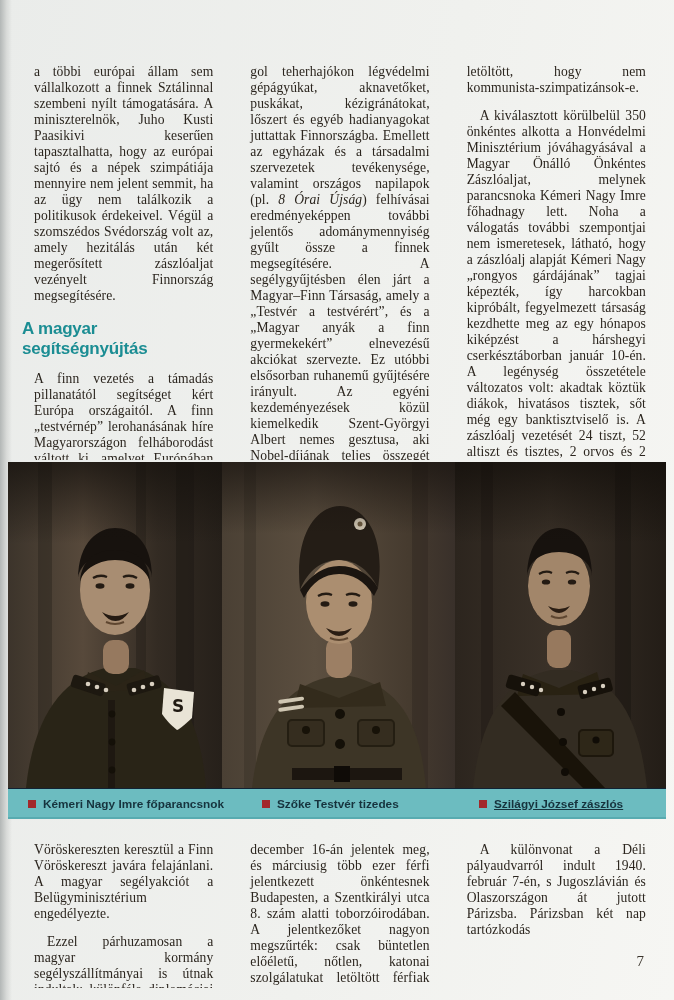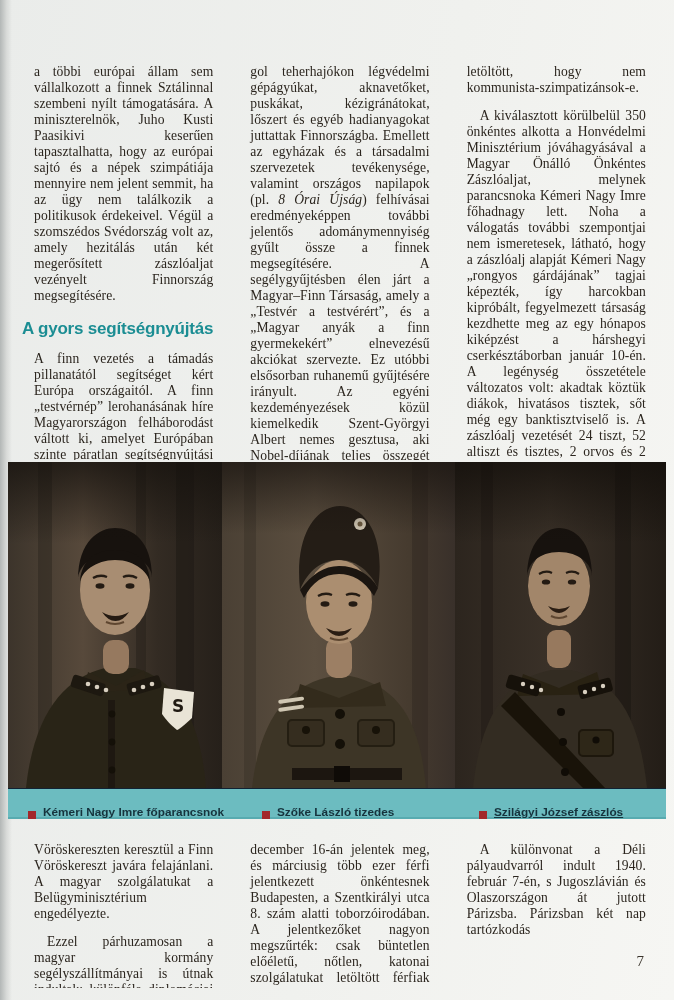--- a/index.html
+++ b/index.html
@@ -47,21 +47,21 @@
   .photo{height:326px;display:block;}
   
   .caption-bar{
     position:absolute;left:8px;top:788px;width:658px;height:30px;
     background:#6cbcc0;
     border-top:1px solid #123;
     box-shadow:inset 0 -2px 0 #58abb0;
   }
   .caption{
     position:absolute;top:0;height:30px;
-    display:flex;align-items:flex-end;gap:7px;
+    display:flex;align-items:center;gap:7px;
     font-family:"Liberation Sans","DejaVu Sans",sans-serif;
     font-size:11.8px;font-weight:600;color:#16333d;
     white-space:nowrap;
   }
   .bullet{width:8px;height:8px;background:#a2282b;display:inline-block;flex:0 0 auto;}
   .caption.c1{left:20px;}
   .caption.c2{left:254px;}
   .caption.c3{left:471px;text-decoration:underline;}
   
   .page-number{
@@ -71,21 +71,21 @@
 </style>
 </head>
 <body>
 
 <div class="page">
   <div class="scan-edge"></div>
 
   <div class="cols top">
     <div class="col">
       <p class="body">a többi európai állam sem vállalkozott a finnek Sztálinnal szembeni nyílt támogatására. A miniszterelnök, Juho Kusti Paasikivi keserűen tapasztalhatta, hogy az európai sajtó és a népek szimpátiája mennyire nem jelent semmit, ha az ügy nem találkozik a politikusok érdekeivel. Végül a szomszédos Svédország volt az, amely hezitálás után két megerősített zászlóaljat vezényelt Finnország megsegítésére.</p>
-      <h2 class="heading">A gyors segítségnyújtás</h2>
+      <h2 class="heading">A magyar segítségnyújtás</h2>
       <p class="body">A finn vezetés a támadás pillanatától segítséget kért Európa országaitól. A finn „testvérnép” lerohanásának híre Magyarországon felháborodást váltott ki, amelyet Európában szinte páratlan segítségnyújtási akció követett. A gyors segítségnyújtást elősegítették a két állam között fennálló jó kapcsolatok is, ám a diplomáciai bonyodalmak elkerülése végett így is indokolt volt a segélyeket a Magyar</p>
     </div>
     <div class="col">
       <p class="body"><span>gol teherhajókon légvédelmi gépágyúkat, aknavetőket, puskákat, kézigránátokat, lőszert és egyéb hadianyagokat juttattak Finnországba. Emellett az egyházak és a társadalmi szervezetek tevékenysége, valamint országos napilapok (pl. </span><span class="it">8 Órai Újság</span><span>) felhívásai eredményeképpen további jelentős adománymennyiség gyűlt össze a finnek megsegítésére. A segélygyűjtésben élen járt a Magyar–Finn Társaság, amely a „Testvér a testvérért”, és a „Magyar anyák a finn gyermekekért” elnevezésű akciókat szervezte. Ez utóbbi elsősorban ruhanemű gyűjtésére irányult. Az egyéni kezdeményezések közül kiemelkedik Szent-Györgyi Albert nemes gesztusa, aki Nobel-díjának teljes összegét felajánlotta a finn ügynek.</span></p>
 
     </div>
     <div class="col">
       <p class="body">letöltött, hogy nem kommunista-szimpatizánsok-e.</p>
       <p class="body indent">A kiválasztott körülbelül 350 önkéntes alkotta a Honvédelmi Minisztérium jóváhagyásával a Magyar Önálló Önkéntes Zászlóaljat, melynek parancsnoka Kémeri Nagy Imre főhadnagy lett. Noha a válogatás további szempontjai nem ismeretesek, látható, hogy a zászlóalj alapját Kémeri Nagy „rongyos gárdájának” tagjai képezték, így harcokban kipróbált, fegyelmezett társaság kezdhette meg az egy hónapos kiképzést a hárshegyi cserkésztáborban január 10-én. A legénység összetétele változatos volt: akadtak köztük diákok, hivatásos tisztek, sőt még egy banktisztviselő is. A zászlóalj vezetését 24 tiszt, 52 altiszt és tisztes, 2 orvos és 2 tábori lelkész (egy ciszterci atya és egy református) alkotta.</p>
 
@@ -254,31 +254,31 @@
     </svg>
   </div>
 
   <div class="caption-bar">
     <div class="caption c1">
       <span class="bullet"></span>
       <span>Kémeri Nagy Imre főparancsnok</span>
     </div>
     <div class="caption c2">
       <span class="bullet"></span>
-      <span>Szőke László tizedes</span>
+      <span>Szőke Testvér tizedes</span>
     </div>
     <div class="caption c3">
       <span class="bullet"></span>
       <span>Szilágyi József zászlós</span>
     </div>
   </div>
 
   <div class="cols bottom">
     <div class="col">
-      <p class="body">Vöröskereszten keresztül a Finn Vöröskereszt javára felajánlani. A magyar szolgálatukat a Belügyminisztérium engedélyezte.</p>
+      <p class="body">Vöröskereszten keresztül a Finn Vöröskereszt javára felajánlani. A magyar segélyakciót a Belügyminisztérium engedélyezte.</p>
       <p class="body indent">Ezzel párhuzamosan a magyar kormány segélyszállítmányai is útnak indultak: különféle diplomáciai csatornákon keresztül, olasz és an-</p>
     </div>
     <div class="col">
       <p class="body">december 16-án jelentek meg, és márciusig több ezer férfi jelentkezett önkéntesnek Budapesten, a Szentkirályi utca 8. szám alatti toborzóirodában. A jelentkezőket nagyon megszűrték: csak büntetlen előéletű, nőtlen, katonai szolgálatukat letöltött férfiak jelentkezhettek, akiknél meg-</p>
     </div>
     <div class="col">
       <p class="body indent">A különvonat a Déli pályaudvarról indult 1940. február 7-én, s Jugoszlávián és Olaszországon át jutott Párizsba. Párizsban két nap tartózkodás</p>
     </div>
   </div>
 

